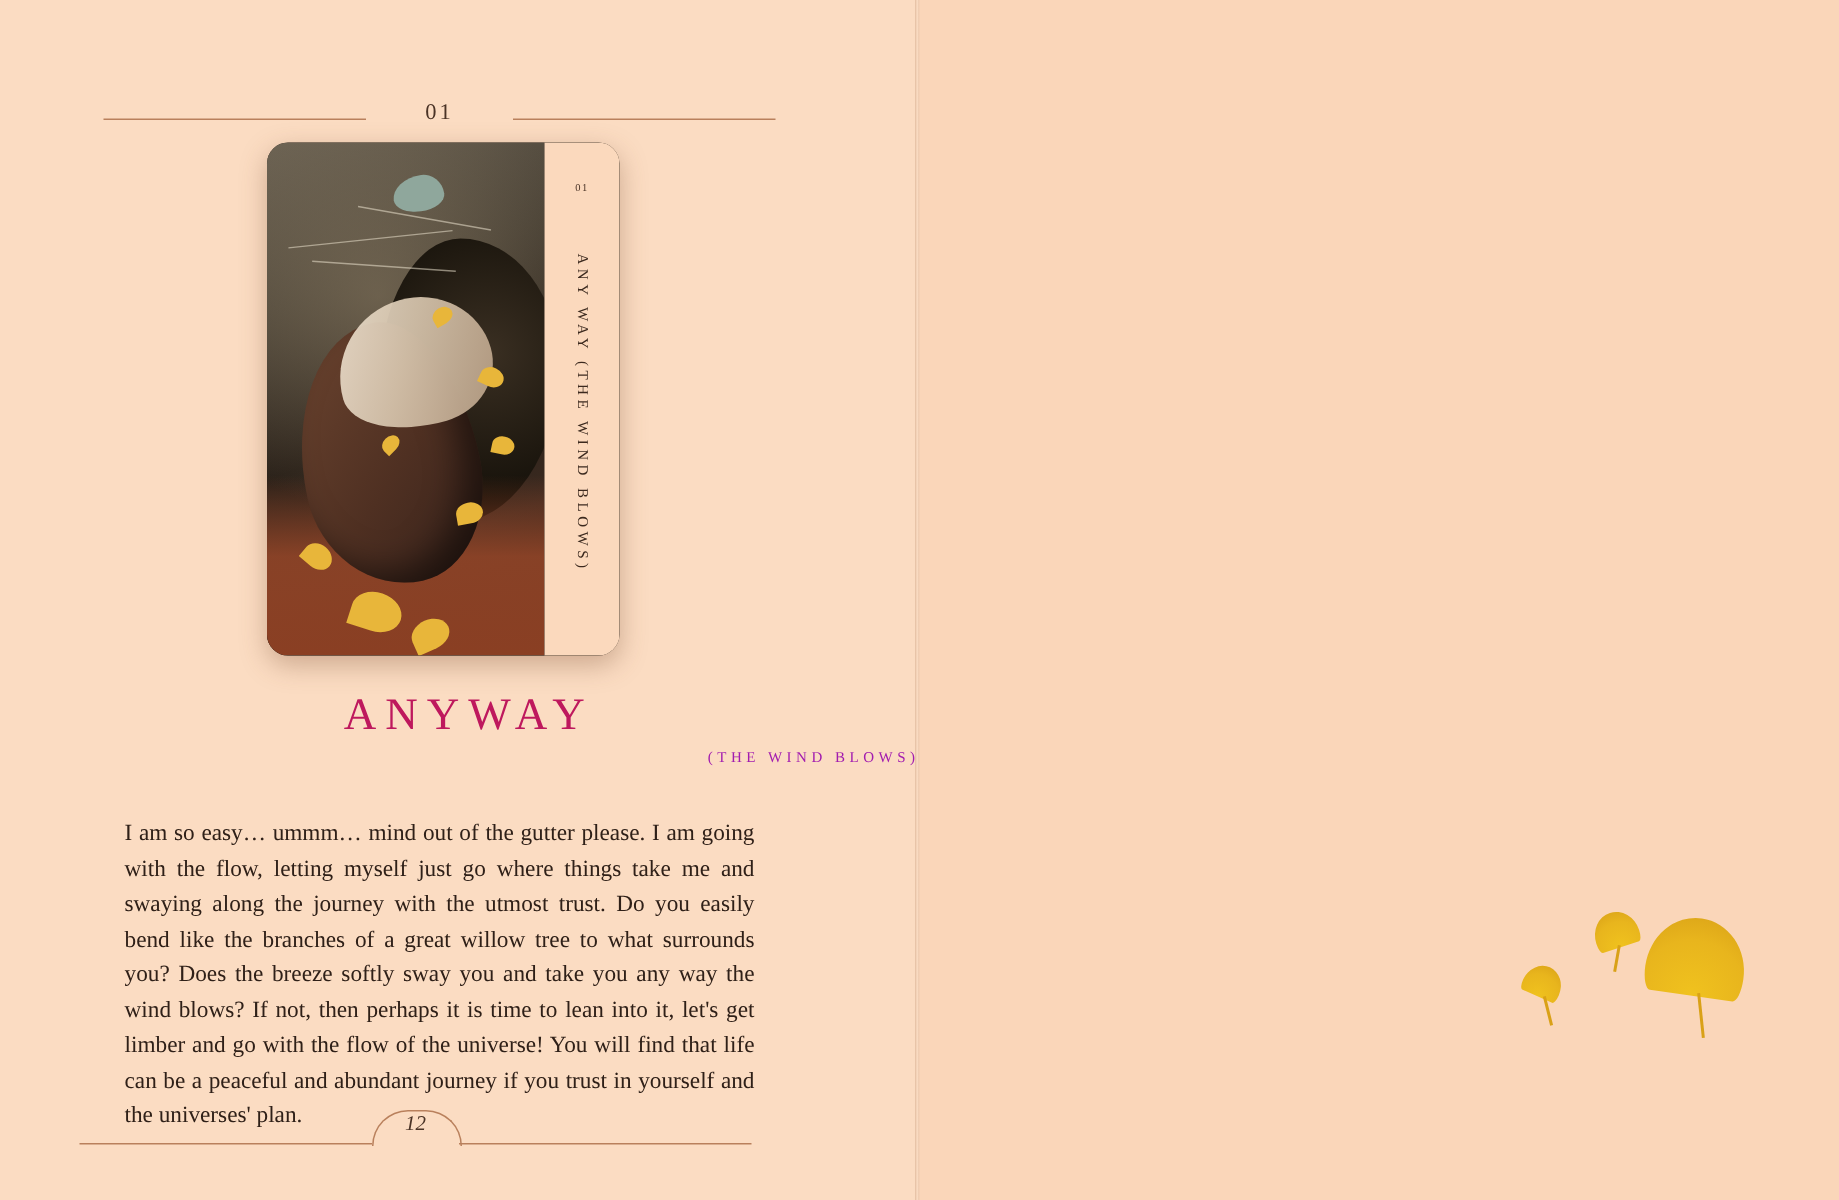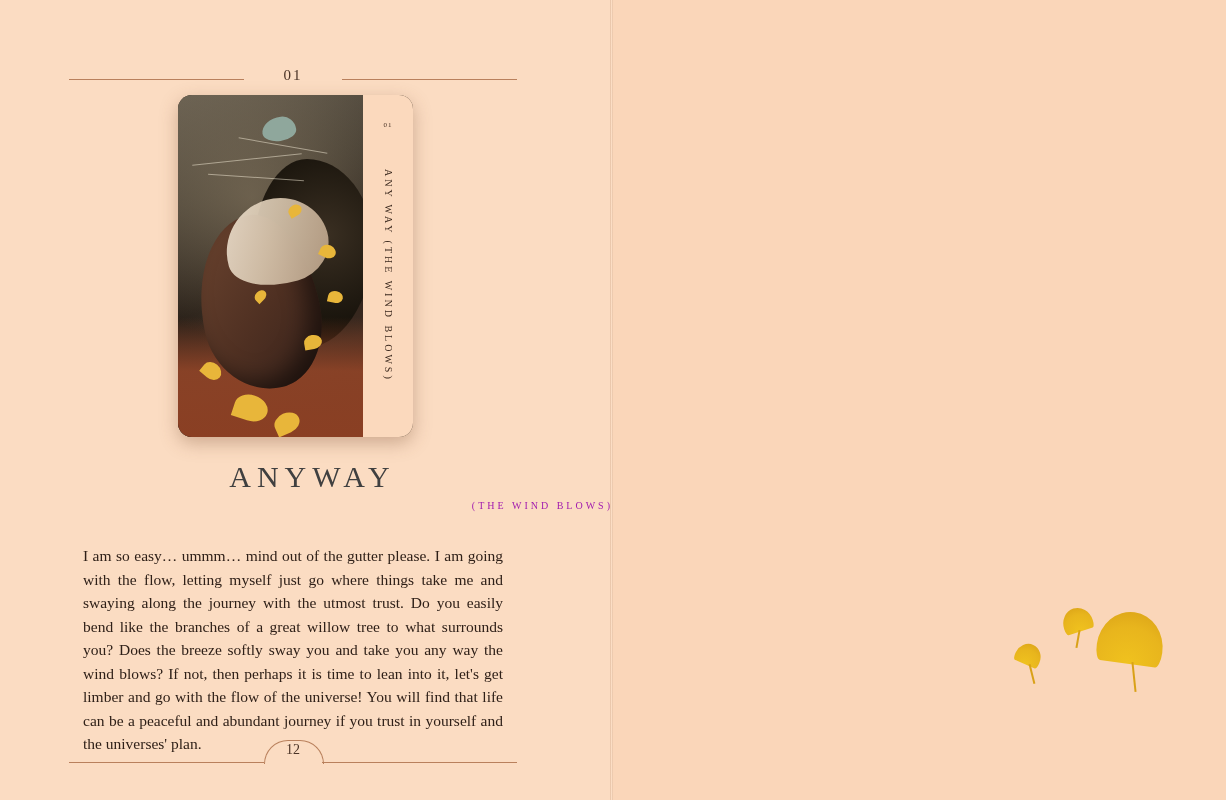--- a/index.html
+++ b/index.html
@@ -174,21 +174,21 @@
     white-space: nowrap;
   }
 
   .card-title {
     position: absolute;
     top: 460px;
     left: 12px; right: 0;
     text-align: center;
     font-size: 30px;
     letter-spacing: 6px;
-    color: #404040;
+    color: #be185d;
   }
   .card-subtitle {
     position: absolute;
     top: 500px;
     left: 0; right: 0;
     text-align: right;
     font-size: 10px;
     letter-spacing: 3px;
     color: #a21caf;
   }
@@ -222,21 +222,21 @@
     background: #d9a117;
     width: 1.5px;
   }
 
   
   .footer {
     position: absolute;
     bottom: 26px;
     height: 34px;
   }
-  .footer.left { left: 69px; width: 448px; }
+  .footer.left { left: 53px; width: 448px; font-style: italic; }
   .footer .rule {
     position: absolute;
     top: 22px;
     height: 1px;
     background: #b9805c;
   }
   .footer .rule.l { left: 0; width: 195px; }
   .footer .rule.r { right: 0; width: 195px; }
   .footer .arc {
     position: absolute;

